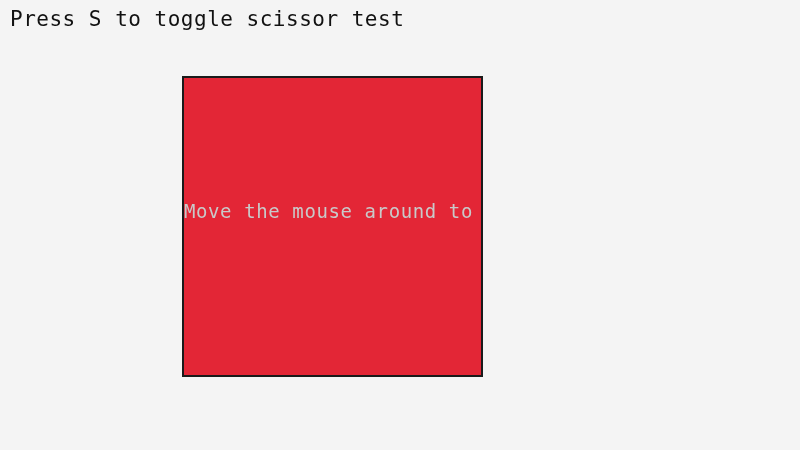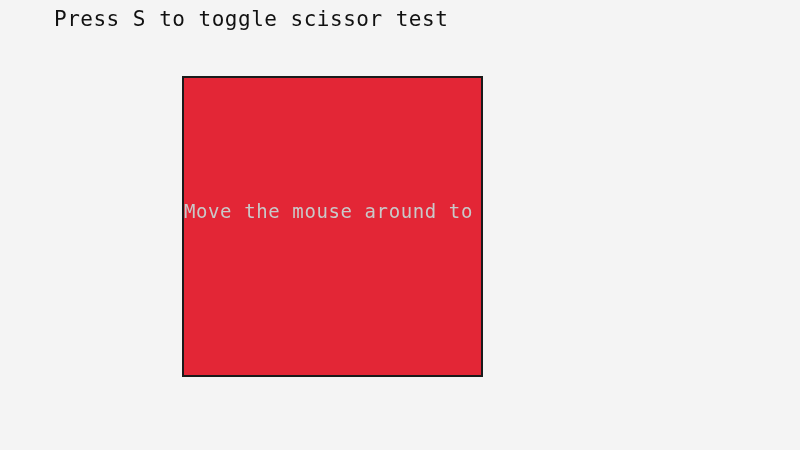--- a/index.html
+++ b/index.html
@@ -30,21 +30,20 @@
     top: 6px;
     font-family: "DejaVu Sans Mono", "Liberation Mono", monospace;
     font-size: 21px;
     line-height: 26px;
     letter-spacing: 0.5px;
     color: #111111;
     white-space: nowrap;
     font-weight: 400;
     -webkit-font-smoothing: none;
     font-smooth: never;
-    margin-left: 44px;
   }
 
   
   #scissor-rect {
     position: absolute;
     left: 182px;
     top: 76px;
     width: 297px;
     height: 297px;
     background: #e32636;

